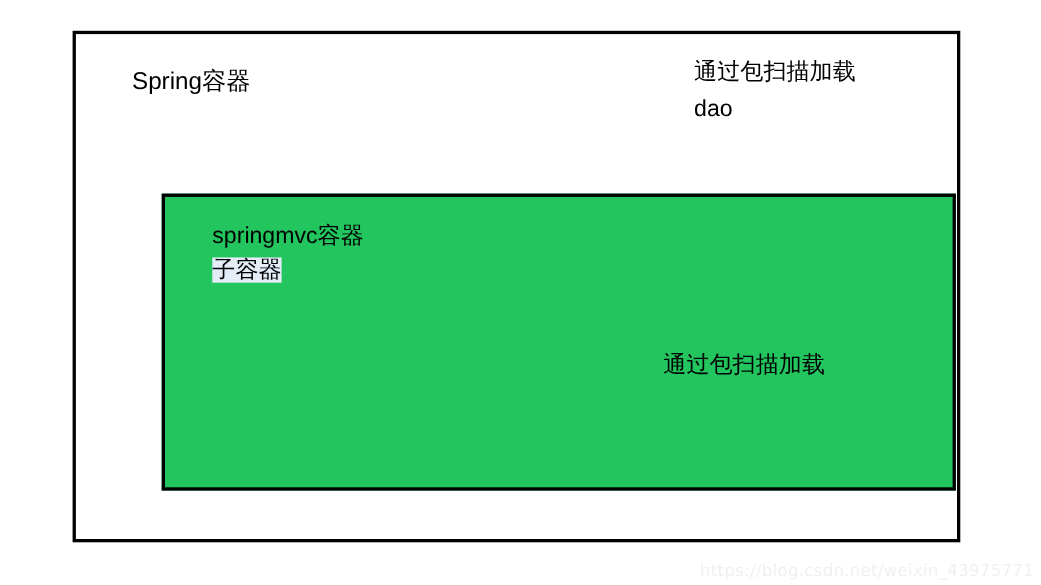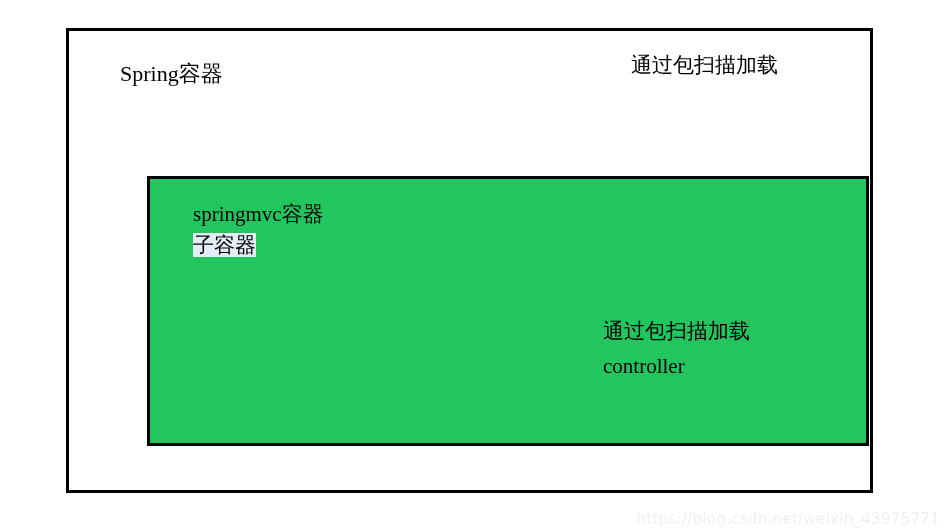--- a/index.html
+++ b/index.html
@@ -54,21 +54,21 @@
 
   .line {
     line-height: 31px;
     height: 31px;
     white-space: nowrap;
     color: #000000;
   }
 
   
   .serif {
-    font-family: Liberation Serif, serif;
+    font-family: Liberation Sans, sans-serif;
     font-size: 21px;
   }
 
   
   .mono {
     font-family: "DejaVu Sans Mono", "Liberation Mono", monospace;
     font-size: 19px;
     font-weight: bold;
     letter-spacing: -0.2px;
   }
@@ -125,36 +125,36 @@
   <div class="outer-box">
 
     <div class="text-block outer-left">
       <div class="line line-title serif">Spring容器</div>
 
 
     </div>
 
     <div class="text-block outer-right">
       <div class="line serif">通过包扫描加载</div>
+      <div class="line serif">dao</div>
     </div>
 
     <div class="inner-box">
 
       <div class="text-block inner-left">
         <div class="line serif">springmvc容器</div>
 
 
         <div class="line">
           <span class="hl serif">子容器</span>
         </div>
       </div>
 
       <div class="text-block inner-right">
         <div class="line serif">通过包扫描加载</div>
-        <div class="line serif">controller</div>
       </div>
 
     </div>
 
   </div>
 
   <div class="watermark">https://blog.csdn.net/weixin_43975771</div>
 
 </div>
 

